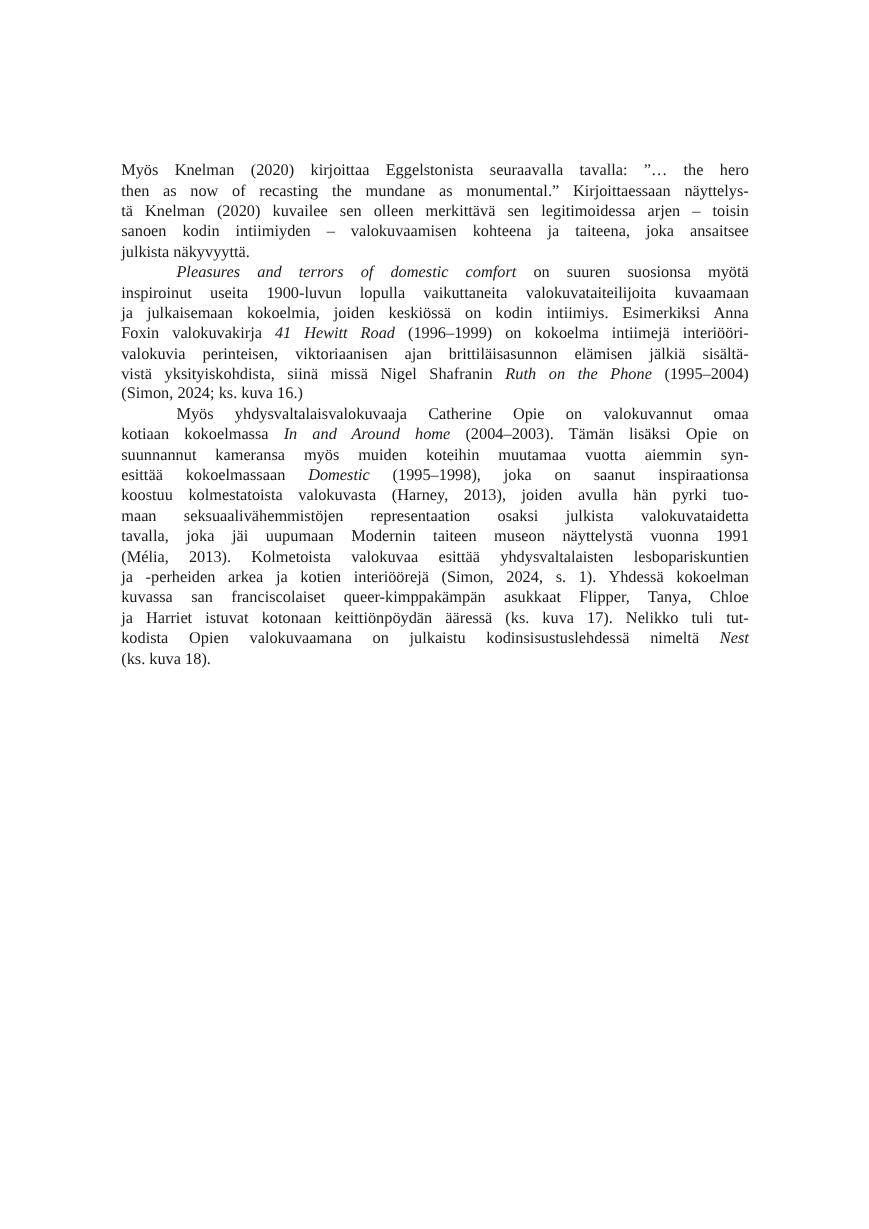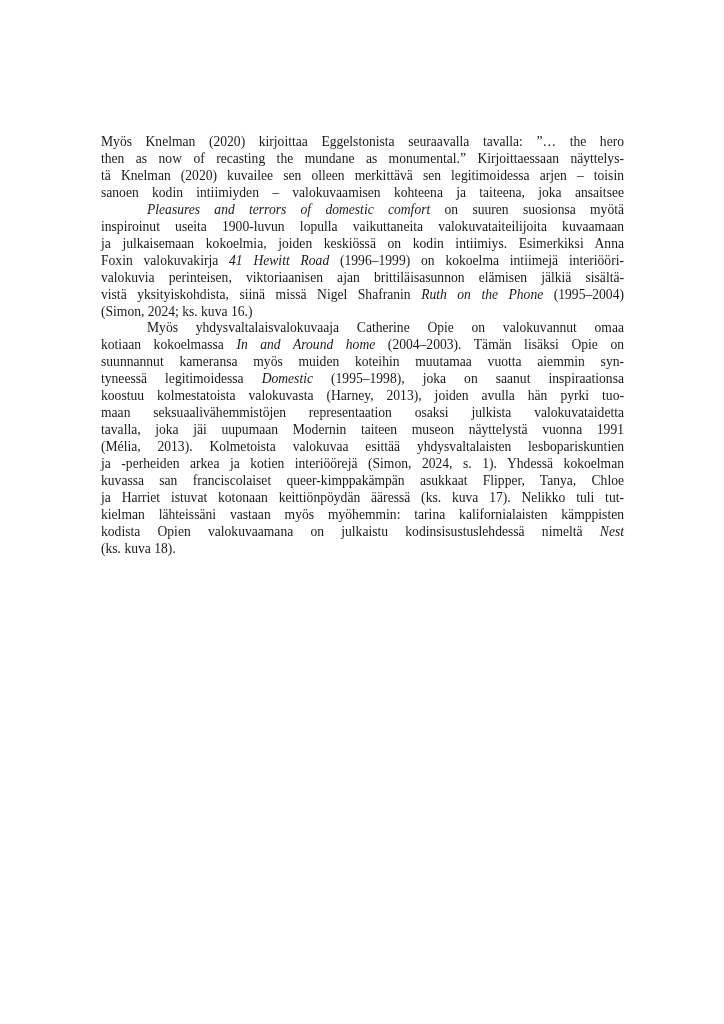--- a/index.html
+++ b/index.html
@@ -41,39 +41,39 @@
 </style>
 </head>
 <body>
 
 <div class="page-body" id="page-body">
     <p>
       <span class="line"><span>Myös Knelman (2020) kirjoittaa Eggelstonista seuraavalla tavalla: ”… the hero</span></span>
       <span class="line"><span>then as now of recasting the mundane as monumental.” Kirjoittaessaan näyttelys-</span></span>
       <span class="line"><span>tä Knelman (2020) kuvailee sen olleen merkittävä sen legitimoidessa arjen – toisin</span></span>
       <span class="line"><span>sanoen kodin intiimiyden –  valokuvaamisen kohteena ja taiteena, joka ansaitsee</span></span>
+      <span class="line last"><span>julkista näkyvyyttä.</span></span>
     </p>
     <p>
       <span class="line indent-first"><em>Pleasures and terrors of domestic comfort</em><span> on suuren suosionsa myötä</span></span>
       <span class="line"><span>inspiroinut useita 1900-luvun lopulla vaikuttaneita valokuvataiteilijoita kuvaamaan</span></span>
       <span class="line"><span>ja julkaisemaan kokoelmia, joiden keskiössä on kodin intiimiys. Esimerkiksi Anna</span></span>
       <span class="line"><span>Foxin valokuvakirja </span><em>41 Hewitt Road</em><span> (1996–1999) on kokoelma intiimejä interiööri-</span></span>
       <span class="line"><span>valokuvia perinteisen, viktoriaanisen ajan brittiläisasunnon elämisen jälkiä sisältä-</span></span>
       <span class="line"><span>vistä yksityiskohdista, siinä missä Nigel Shafranin </span><em>Ruth on the Phone</em><span> (1995–2004)</span></span>
       <span class="line last"><span>(Simon, 2024; ks. kuva 16.)</span></span>
     </p>
     <p>
       <span class="line indent-first"><span>Myös yhdysvaltalaisvalokuvaaja Catherine Opie on valokuvannut omaa</span></span>
       <span class="line"><span>kotiaan kokoelmassa </span><em>In and Around home</em><span> (2004–2003). Tämän lisäksi Opie on</span></span>
       <span class="line"><span>suunnannut kameransa myös muiden koteihin muutamaa vuotta aiemmin syn-</span></span>
-      <span class="line"><span>tyneessä legitimoidessa </span><em>Domestic</em><span> (1995–1998), joka on saanut inspiraationsa</span></span>
+      <span class="line"><span>esittää kokoelmassaan </span><em>Domestic</em><span> (1995–1998), joka on saanut inspiraationsa</span></span>
       <span class="line"><span>koostuu kolmestatoista valokuvasta (Harney, 2013), joiden avulla hän pyrki tuo-</span></span>
       <span class="line"><span>maan seksuaalivähemmistöjen representaation osaksi julkista valokuvataidetta</span></span>
       <span class="line"><span>tavalla, joka jäi uupumaan Modernin taiteen museon näyttelystä vuonna 1991</span></span>
       <span class="line"><span>(Mélia, 2013). Kolmetoista valokuvaa esittää yhdysvaltalaisten lesbopariskuntien</span></span>
       <span class="line"><span>ja -perheiden arkea ja kotien interiöörejä (Simon, 2024, s. 1). Yhdessä kokoelman</span></span>
       <span class="line"><span>kuvassa san franciscolaiset queer-kimppakämpän asukkaat Flipper, Tanya, Chloe</span></span>
       <span class="line"><span>ja Harriet istuvat kotonaan keittiönpöydän ääressä (ks. kuva 17). Nelikko tuli tut-</span></span>
-      <span class="line"><span>kielman lähteissäni vastaan myös myöhemmin: tarina kalifornialaisten kämppisten</span></span>
       <span class="line"><span>kodista Opien valokuvaamana on julkaistu kodinsisustuslehdessä nimeltä </span><em>Nest</em></span>
       <span class="line last"><span>(ks. kuva 18).</span></span>
     </p>
   </div>
 
 </body></html>

